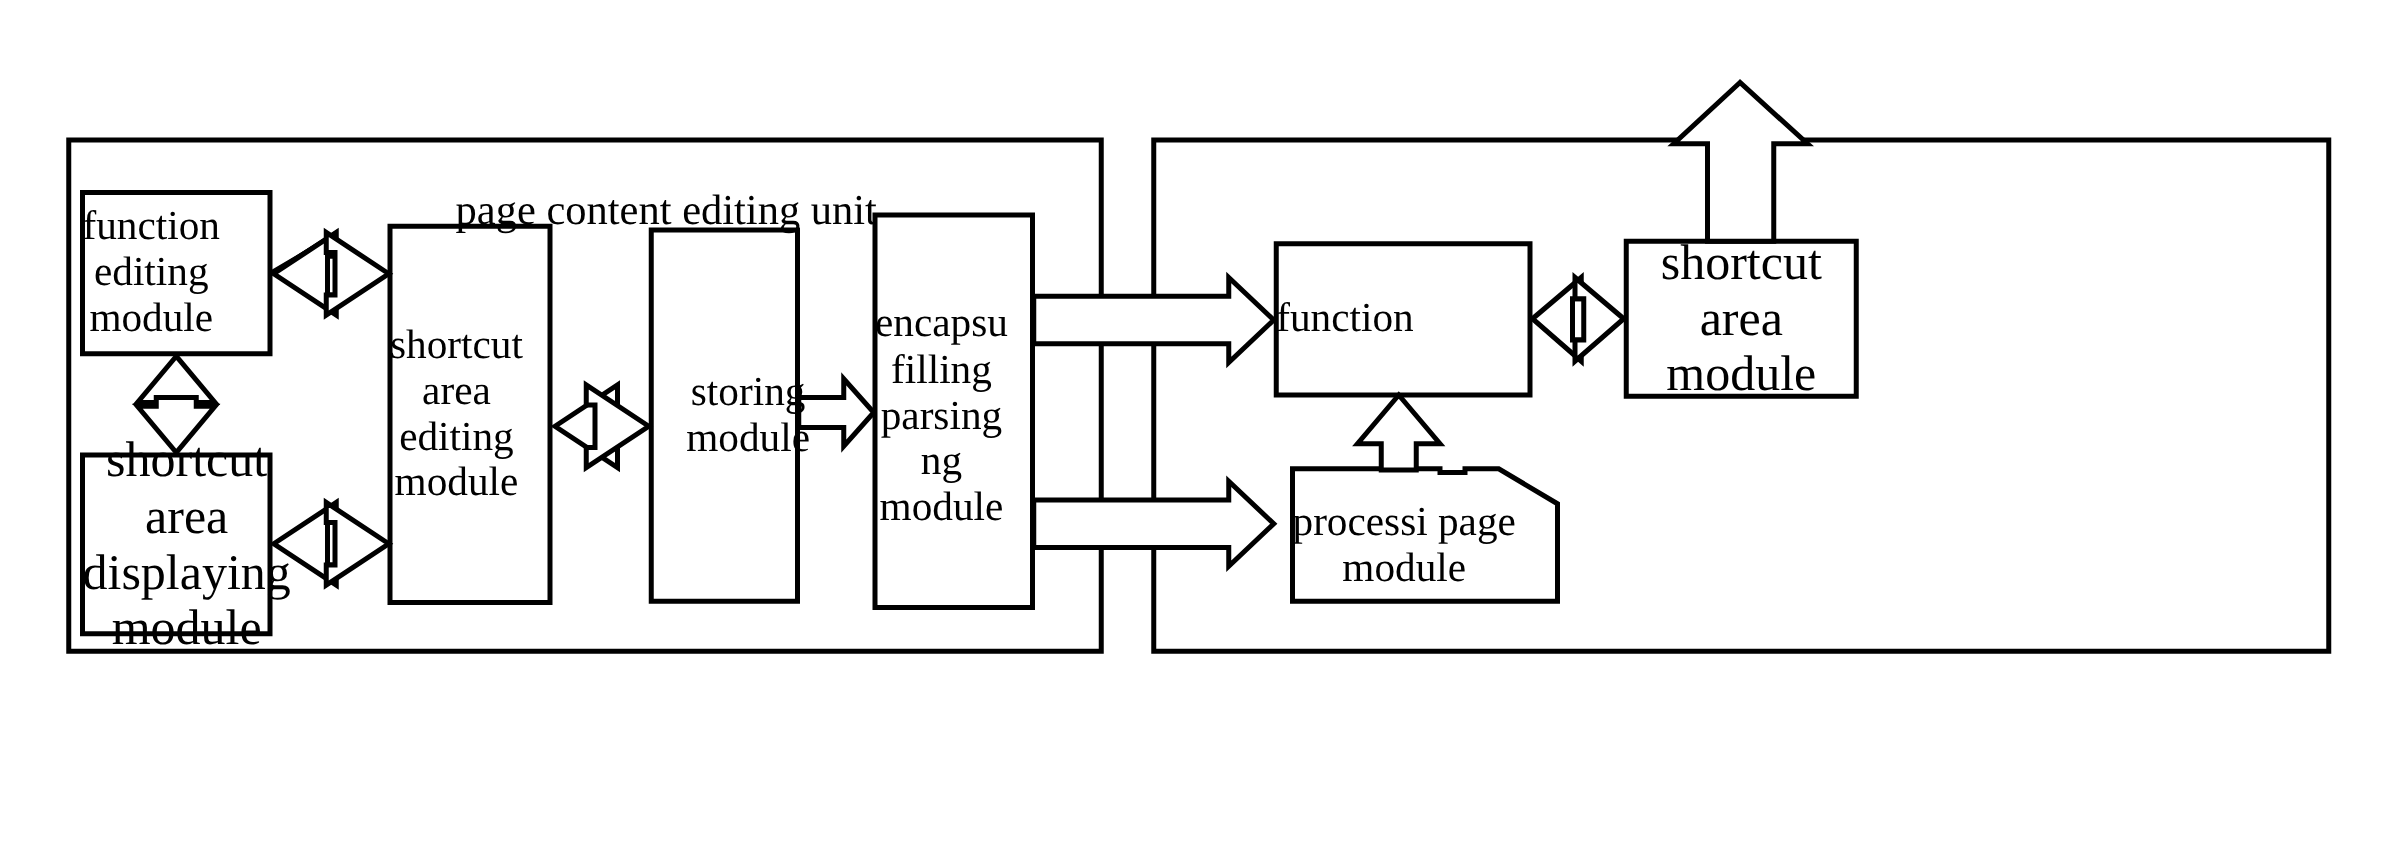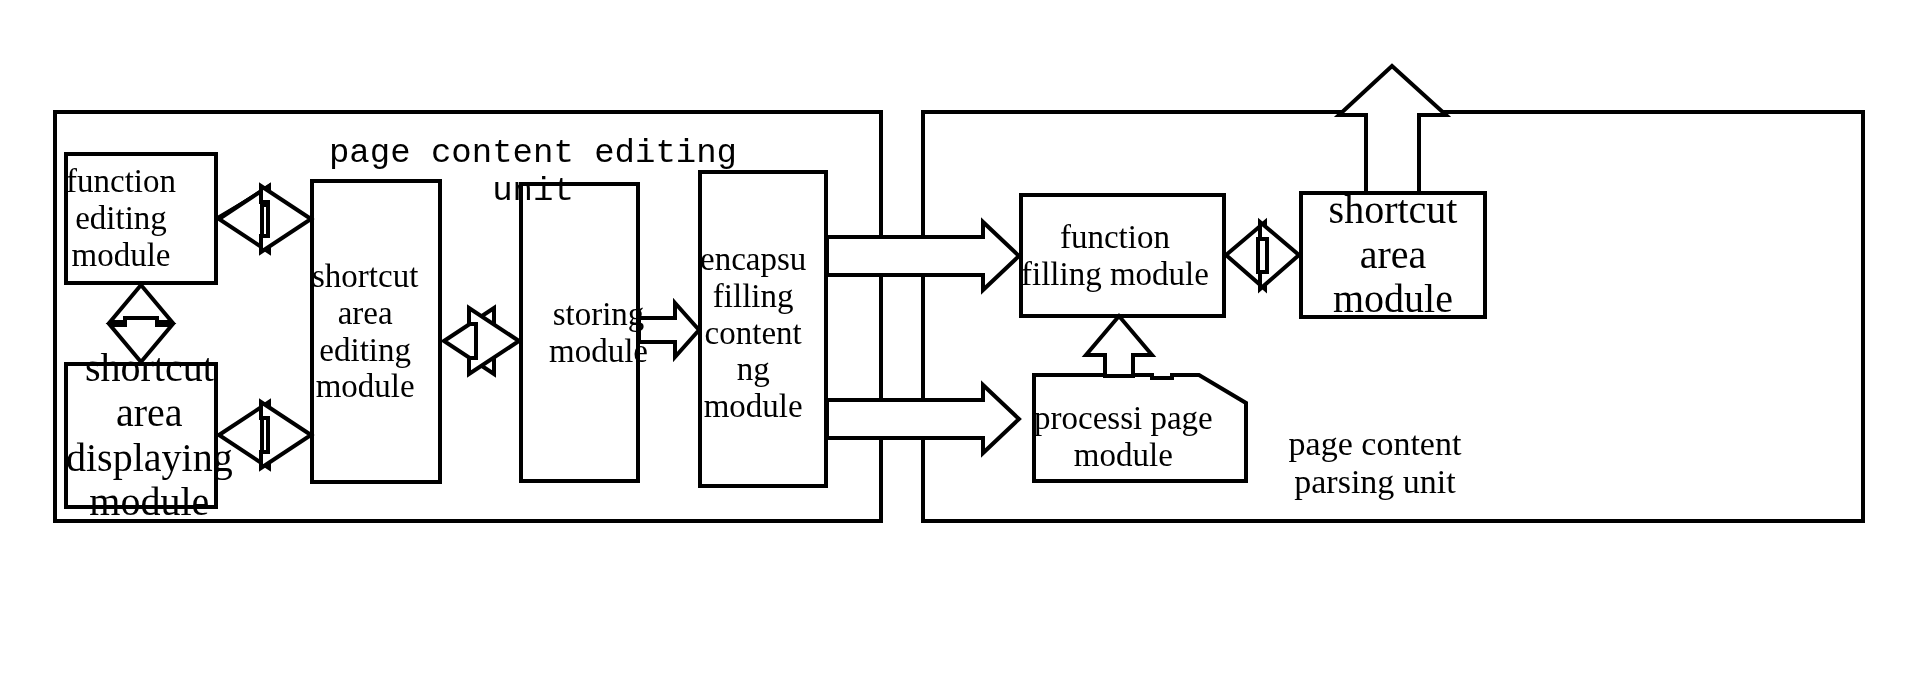--- a/index.html
+++ b/index.html
@@ -123,49 +123,44 @@
     <div>
       <div>storing</div>
       <div>module</div>
     </div>
   </div>
 
   <div class="boxlabel t33" style="left:700px;top:176px;width:126px;height:314px;">
     <div>
       <div>encapsu</div>
       <div>filling</div>
-      <div>content</div>
+      <div>parsing</div>
       <div>ng</div>
       <div>module</div>
     </div>
   </div>
 
   <div class="boxlabel t33" style="left:1021px;top:195px;width:203px;height:121px;">
     <div>
       <div>function</div>
-      <div>filling module</div>
     </div>
   </div>
 
   <div class="boxlabel t32" style="left:1299px;top:193px;width:188px;height:124px;">
     <div>
       <div>shortcut area</div>
       <div>module</div>
     </div>
   </div>
 
   <div class="boxlabel t33" style="left:1034px;top:392px;width:212px;height:89px;">
     <div>
       <div>processi page</div>
       <div>module</div>
     </div>
   </div>
 
-  <div class="free t34" style="left:303px;top:134px;width:460px;font-family:Liberation Mono, monospace;">
+  <div class="free t34" style="left:303px;top:150px;width:460px;">
     <div>page content editing unit</div>
   </div>
 
-  <div class="free t34" style="left:1215px;top:425px;width:320px;">
-    <div>page content</div>
-    <div>parsing unit</div>
-  </div>
 
 </div>
 
 </body></html>

